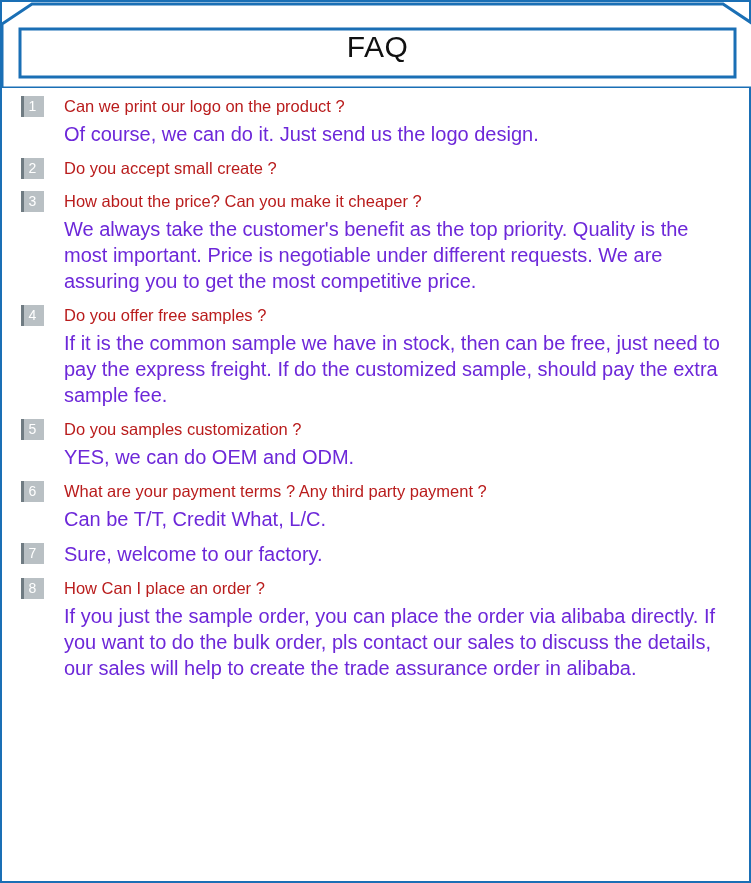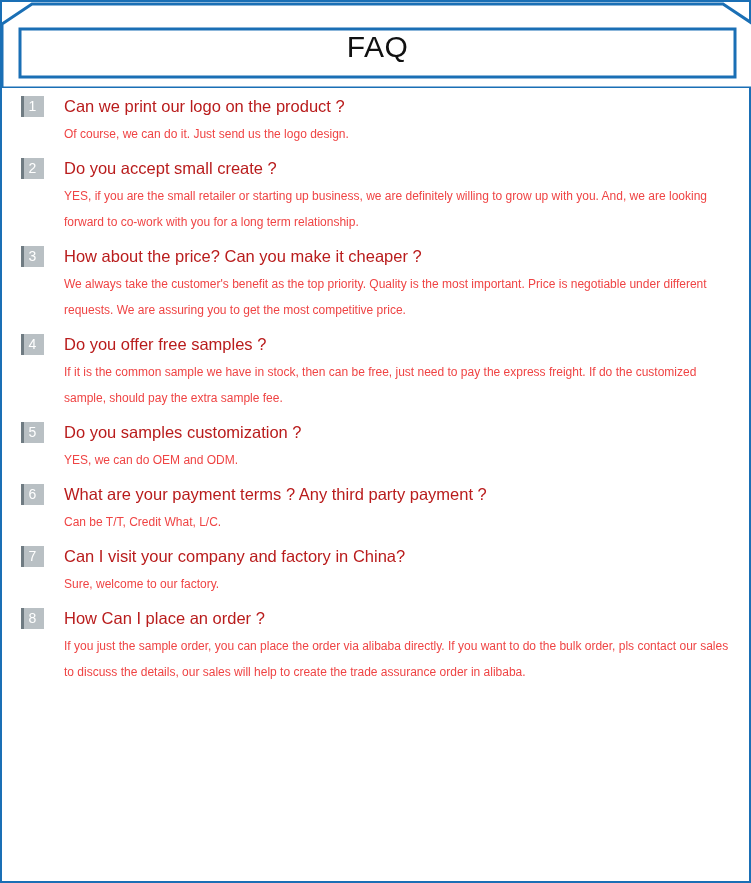--- a/index.html
+++ b/index.html
@@ -70,22 +70,22 @@
     font-family: "Liberation Sans", sans-serif;
   }
   .question {
     color: #b91c1c;
     font-size: 16.5px;
     line-height: 24px;
     margin: 0 0 3px 0;
     font-family: "Liberation Sans", sans-serif;
   }
   .answer {
-    color: #ef4444;
-    font-size: 12px;
+    color: #6d28d9;
+    font-size: 20px;
     line-height: 26px;
     margin: 0;
     font-family: "Liberation Sans", sans-serif;
   }
 </style>
 </head>
 <body>
 
 <div class="page">
 
@@ -101,21 +101,20 @@
 
     <div class="faq-item">
       <div class="num-badge">1</div>
       <p class="question">Can we print our logo on the product ?</p>
       <p class="answer">Of course, we can do it. Just send us the logo design.</p>
     </div>
 
     <div class="faq-item">
       <div class="num-badge">2</div>
       <p class="question">Do you accept small create ?</p>
-      <p class="answer">YES, if you are the small retailer or starting up business, we are definitely willing to grow up with you. And, we are looking forward to co-work with you for a long term relationship.</p>
     </div>
 
     <div class="faq-item">
       <div class="num-badge">3</div>
       <p class="question">How about the price? Can you make it cheaper ?</p>
       <p class="answer">We always take the customer's benefit as the top priority. Quality is the most important. Price is negotiable under different requests. We are assuring you to get the most competitive price.</p>
     </div>
 
     <div class="faq-item">
       <div class="num-badge">4</div>
@@ -130,21 +129,20 @@
     </div>
 
     <div class="faq-item">
       <div class="num-badge">6</div>
       <p class="question">What are your payment terms ? Any third party payment ?</p>
       <p class="answer">Can be T/T, Credit What, L/C.</p>
     </div>
 
     <div class="faq-item">
       <div class="num-badge">7</div>
-      <p class="question">Can I visit your company and factory in China?</p>
       <p class="answer">Sure, welcome to our factory.</p>
     </div>
 
     <div class="faq-item">
       <div class="num-badge">8</div>
       <p class="question">How Can I place an order ?</p>
       <p class="answer">If you just the sample order, you can place the order via alibaba directly. If you want to do the bulk order, pls contact our sales to discuss the details, our sales will help to create the trade assurance order in alibaba.</p>
     </div>
 
   </div>

